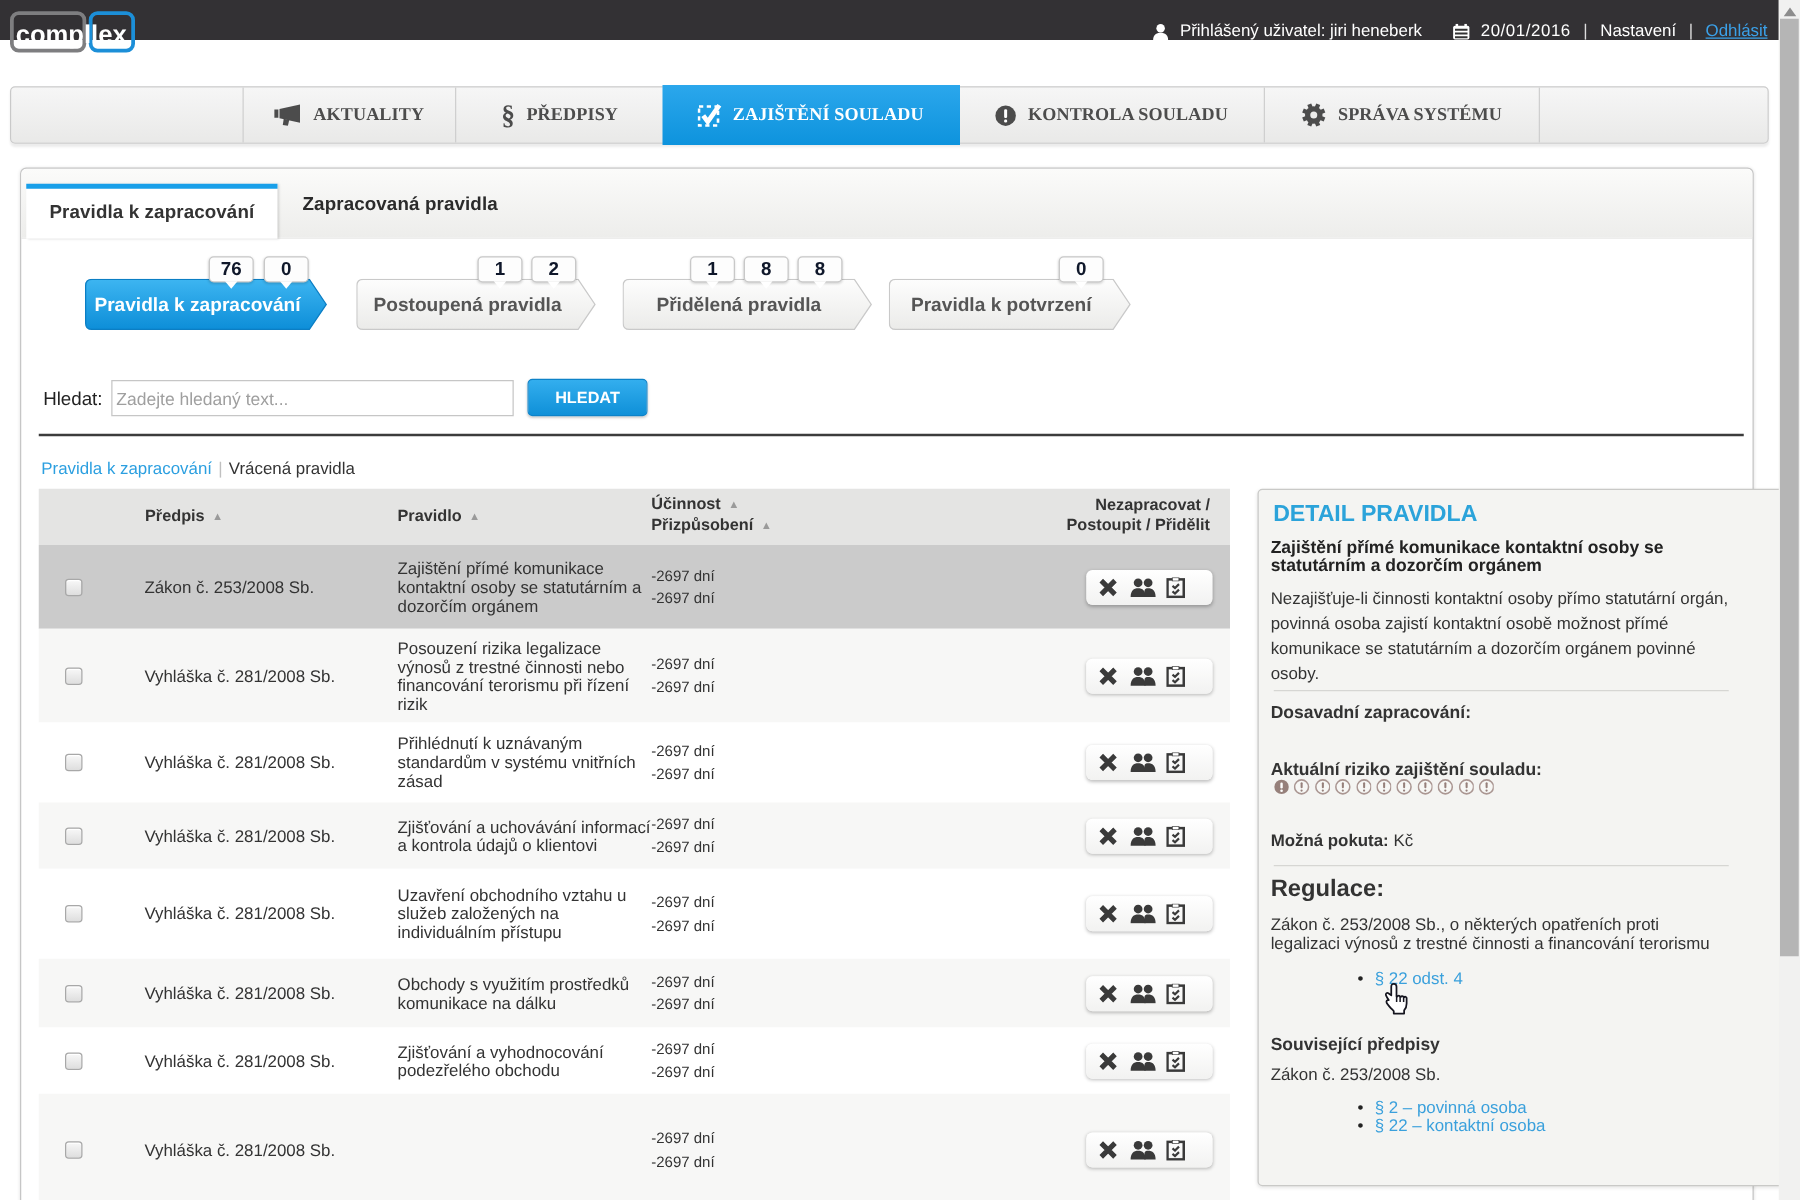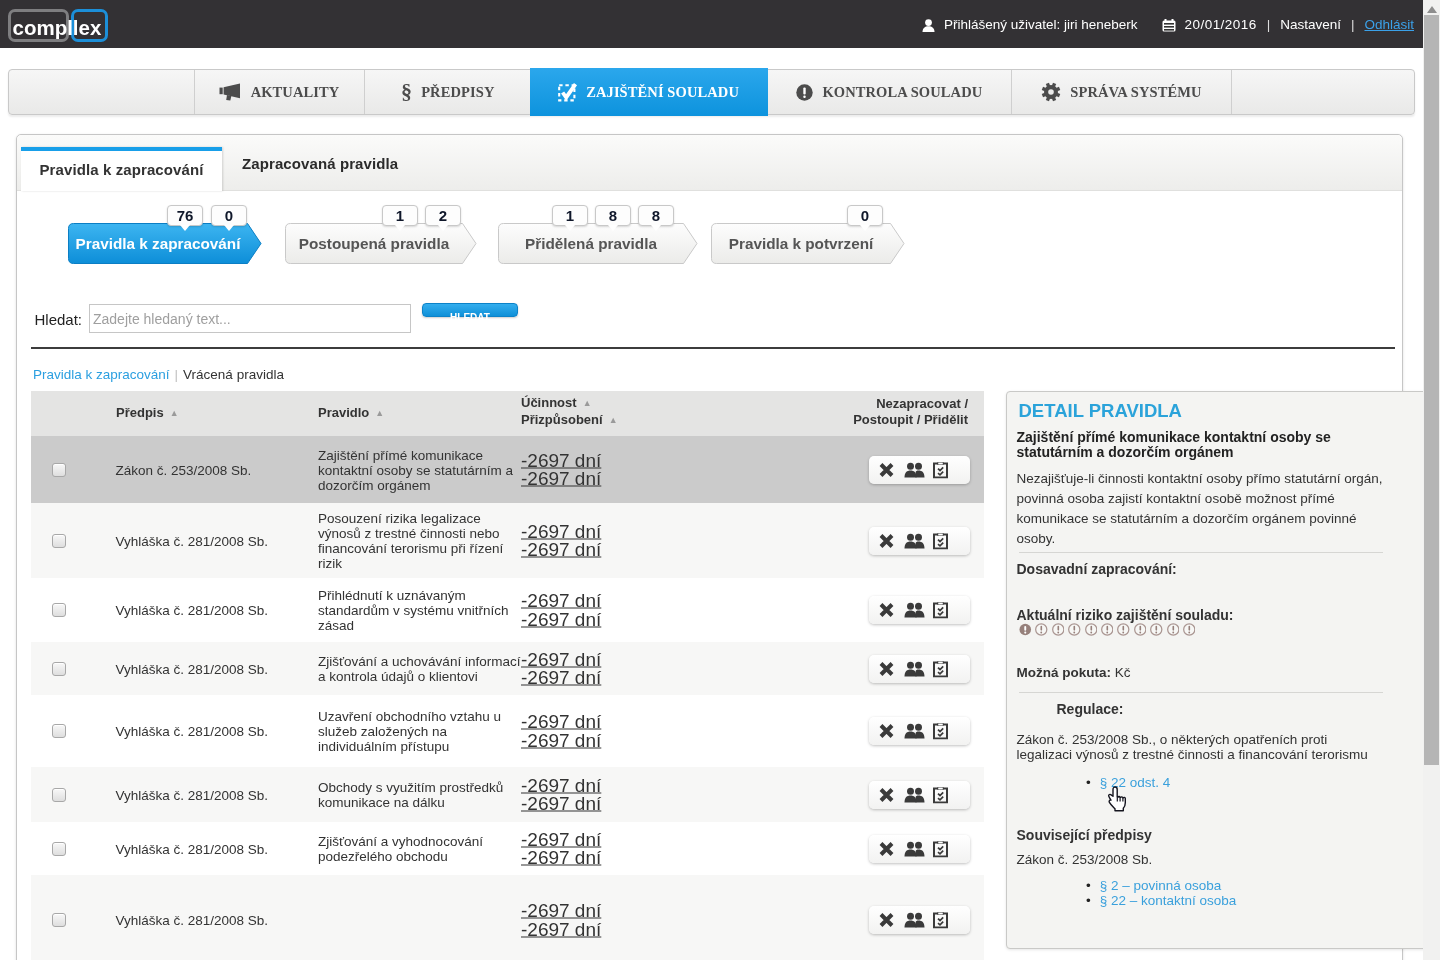--- a/index.html
+++ b/index.html
@@ -2,21 +2,21 @@
 <html lang="cs"><head>
 <meta charset="utf-8">
 <title>Compllex</title>
 <style>
 * { margin:0; padding:0; box-sizing:border-box; }
 html,body { width:1440px; height:960px; overflow:hidden; background:#fff; }
 body { font-family:"Liberation Sans", sans-serif; color:#333; }
 #pg { position:relative; width:1440px; height:960px; overflow:hidden; background:#fff; }
 
 
-#hdr { position:absolute; left:0; top:0; width:1423px; height:48px; background:#333134; }
+#hdr { position:absolute; left:0; top:0; width:1423px; height:32px; background:#333134; }
 #logo { position:absolute; left:8px; top:9px; width:100px; height:33px; }
 .lbox { position:absolute; top:0; height:33px; border-radius:7px; }
 #lbox1 { left:0; width:61px; border:3px solid #7e7e80; }
 #lbox2 { left:63px; width:37px; border:3px solid #1c8fd8; }
 #logotxt { position:absolute; left:4.5px; top:7px; width:100px; font-weight:bold; font-size:20.5px; color:#fff; letter-spacing:0px; }
 #hdr-right { position:absolute; right:9px; top:0; height:48px; display:flex; align-items:center; font-size:13.5px; color:#fff; }
 #hdr-right .sep { color:#ddd; margin:0 10px; }
 #hdr-right a { color:#3ba1e9; text-decoration:underline; }
 .hicon { margin-right:9px; position:relative; top:1px; }
 
@@ -46,54 +46,54 @@
 #tab2 { left:225px; } #tab3 { left:420px; }
 
 
 .wfarrow { position:absolute; top:88px; }
 .badge { position:absolute; width:36px; height:21px; background:#fdfdfd; border:1px solid #c8c8c8; border-radius:4px; text-align:center; font-weight:bold; font-size:15px; color:#0f172a; line-height:19px; box-shadow:0 1px 2px rgba(0,0,0,0.15); }
 .badge:after { content:""; position:absolute; left:50%; bottom:-6px; margin-left:-5px; border-left:5px solid transparent; border-right:5px solid transparent; border-top:6px solid #fff; }
 
 
 #lbl-hledat { position:absolute; left:17.5px; top:176px; font-size:15px; color:#222; }
 #inp { position:absolute; left:72px; top:169px; width:322px; height:29px; border:1px solid #c6c6c6; background:#fff; font-size:14px; color:#9f9f9f; padding-left:3px; display:flex; align-items:center; }
-#btn-hledat { position:absolute; left:405px; top:168px; width:96px; height:14px; background:linear-gradient(#33aeee,#0f90d8); border:1px solid #0c82c8; border-radius:4px; color:#fff; font-weight:bold; font-size:10px; letter-spacing:0px; text-align:center; line-height:28px; box-shadow:0 1px 2px rgba(0,0,0,0.2); }
+#btn-hledat { position:absolute; left:405px; top:168px; width:96px; height:30px; background:linear-gradient(#33aeee,#0f90d8); border:1px solid #0c82c8; border-radius:4px; color:#fff; font-weight:bold; font-size:13px; letter-spacing:0px; text-align:center; line-height:28px; box-shadow:0 1px 2px rgba(0,0,0,0.2); }
 #darkhr { position:absolute; left:14px; top:212px; width:1364px; height:2px; background:#3c3c3c; }
 #sublinks { position:absolute; left:16px; top:232px; font-size:13.5px; }
 #sublinks a { color:#2b9fe0; text-decoration:none; }
 #sublinks .d { color:#c0c0c0; margin:0 5px; }
 
 
 #tbl { position:absolute; left:14px; top:256px; width:953px; }
 .trow { position:relative; width:953px; }
 .th { height:45px; background:#e4e4e3; font-weight:bold; font-size:13px; color:#333; }
 .sorta { color:#9a9a9a; font-size:9px; margin-left:6px; position:relative; top:-1px; }
 .cbx { position:absolute; left:21px; top:50%; margin-top:-7px; width:14px; height:14px; background:linear-gradient(#f8f8f8,#dedede); border:1px solid #a8a8a8; border-radius:3px; box-shadow:inset 0 1px 0 #fff; }
 .cpredpis { position:absolute; left:84.5px; width:250px; text-align:left; font-size:13.5px; top:50%; transform:translateY(-50%); }
 .cprav { position:absolute; left:287px; width:215px; font-size:13.5px; line-height:15px; top:50%; transform:translateY(-50%); }
-.cdni { position:absolute; left:490px; width:100px; font-size:19px; line-height:18.5px; top:50%; transform:translateY(-50%);text-decoration:underline; }
+.cdni { position:absolute; left:490px; width:100px; font-size:12px; line-height:18.5px; top:50%; transform:translateY(-50%); }
 .cact { position:absolute; left:838px; width:101px; height:28px; top:50%; margin-top:-14px; background:linear-gradient(#ffffff,#f2f2f1); border-radius:5px; box-shadow:0 1px 3px rgba(0,0,0,0.25); }
 .cact svg { position:absolute; top:50%; transform:translateY(-50%); }
 .ic-x { left:9px; } .ic-pp { left:35px; } .ic-cb { left:64px; }
 .r-sel { background:#cbcbcb; }
 .r-ev { background:#f7f7f6; }
 .r-od { background:#fff; }
 
 
 #detail { position:absolute; left:989px; top:256px; width:425px; height:558px; background:#f4f4f2; border:1px solid #c9c9c7; border-radius:4px; box-shadow:0 1px 3px rgba(0,0,0,0.1); font-size:13.5px; }
 #detail .pad { position:absolute; left:9.5px; width:374px; white-space:nowrap; }
 #dt-h1 { top:8px; left:11.5px !important; font-weight:bold; font-size:18.5px; color:#2ba3da; }
 #dt-title { top:38px; font-weight:bold; font-size:14px; line-height:15px; color:#222; }
 #dt-para { top:77px; line-height:20px; }
 .dhr { position:absolute; left:12px; width:364px; height:1px; background:#d6d6d3; }
 #dt-b1 { top:169px; font-weight:bold; font-size:14px; }
 #dt-b2 { top:215px; font-weight:bold; font-size:14px; }
 #dt-icons { position:absolute; left:12px; top:231px; white-space:nowrap; }
 #dt-pokuta { top:273px; font-size:13.5px; }
-#dt-reg { top:309px; font-weight:bold; font-size:14px;margin-left:40px; }
+#dt-reg { top:309px; font-weight:bold; font-size:19px; }
 #dt-regp { top:340px; line-height:15px; }
 .blt { position:absolute; font-size:13.5px; white-space:nowrap;margin-left:44px; }
 .blt .bdot { color:#222; margin-right:9px; }
 .blt a { color:#3aa0dc; text-decoration:none; }
 #dt-sou { top:435px; font-weight:bold; font-size:14px; }
 #dt-zak { top:460px; }
 </style>
 </head>
 <body>
 <div id="pg">

